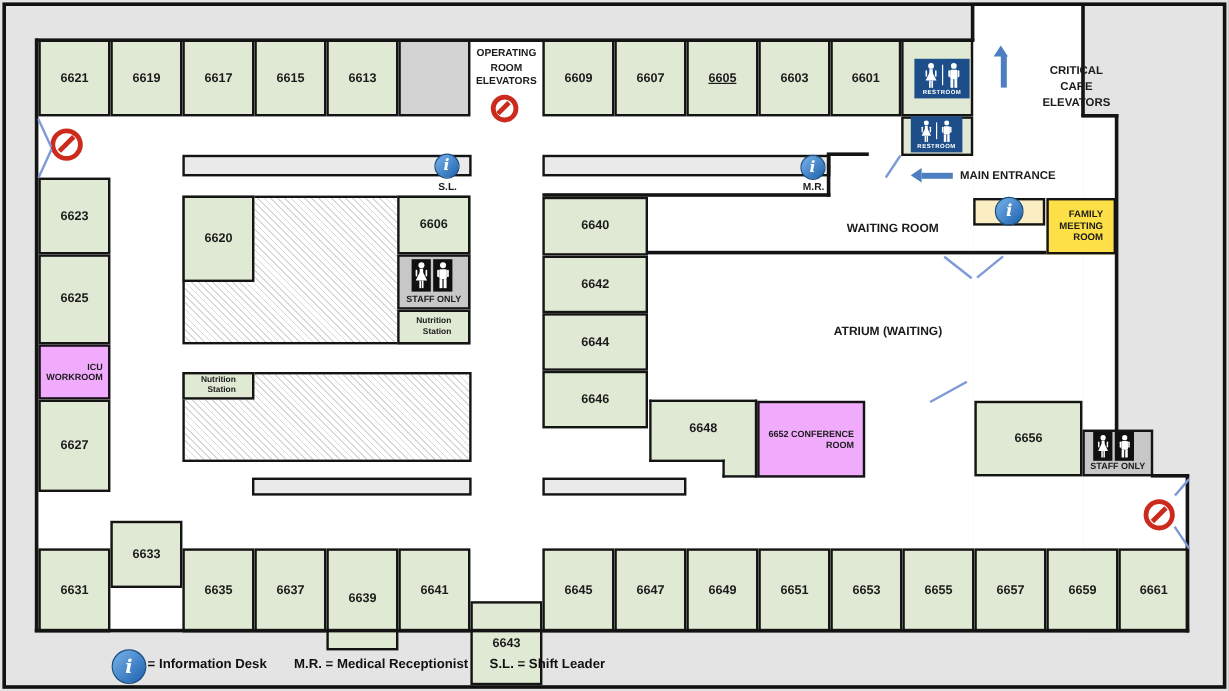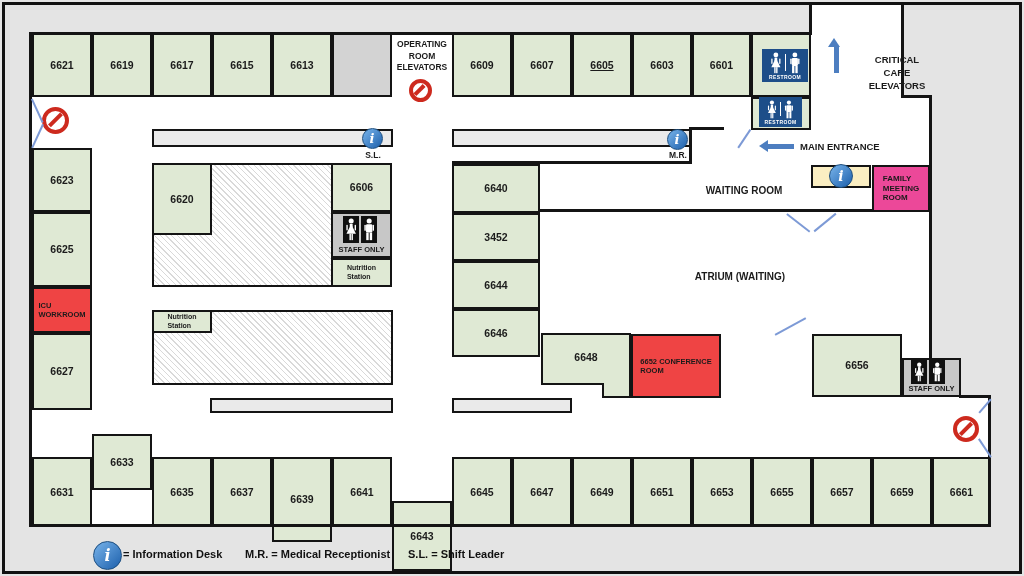--- a/index.html
+++ b/index.html
@@ -5,27 +5,27 @@
   html,body{margin:0;padding:0;background:#9a9a9a;}
   #stage{position:relative;width:1024px;height:576px;background:#e4e4e4;overflow:hidden;
          font-family:"Liberation Sans",sans-serif;}
   .abs{position:absolute;box-sizing:border-box;}
   .floor{background:#ffffff;}
   .wall{background:#141414;}
   .strip{background:#eaeaea;border:2px solid #141414;}
   .block{border:2px solid #141414;
          background:repeating-linear-gradient(45deg,#ffffff 0 3px,#d9d9d9 3px 4px);}
   .room{border:2px solid #141414;display:flex;align-items:center;justify-content:center;
-        font-weight:bold;color:#1b1b1b;text-align:left;white-space:pre-line;line-height:1.2;}
+        font-weight:bold;color:#1b1b1b;text-align:right;white-space:pre-line;line-height:1.2;}
   .fillrect{background:#dfe9d4;}
   .k-green{background:#dfe9d4;}
   .k-graylight{background:#d3d3d3;}
-  .k-gray{background:#ef4444;}
+  .k-gray{background:#f0abfc;}
   .k-staff{background:#c7c7c7;}
-  .k-peach{background:#ec4899;}
+  .k-peach{background:#fde047;}
   .k-cream{background:#faeec2;}
   .txt{position:absolute;font-weight:bold;color:#1b1b1b;white-space:pre-line;text-align:center;}
   .info{position:absolute;border-radius:50%;
         background:linear-gradient(135deg,#66a3de 20%,#2a6cb5 85%);
         border:1px solid #1c4e80;color:#ffffff;display:flex;align-items:center;justify-content:center;
         font-family:"DejaVu Serif",serif;font-style:italic;font-weight:bold;}
   .noentry{position:absolute;border-radius:50%;background:#ffffff;border:4px solid #cd2a1e;}
   .noentry .bar{position:absolute;left:6%;right:6%;top:50%;height:4px;margin-top:-2px;
         background:#cd2a1e;transform:rotate(-45deg);}
   .rsign{position:absolute;background:#1d4e89;display:flex;flex-direction:column;align-items:center;}
@@ -81,21 +81,21 @@
 WORKROOM</div>
       <div class="abs room k-green" style="left: 32px; top: 333px; width: 60px; height: 77px; font-size: 10.5px;">6627</div>
       <div class="abs room k-green" style="left: 152px; top: 163px; width: 60px; height: 72px; font-size: 10.5px;">6620</div>
       <div class="abs room k-green" style="left: 331px; top: 163px; width: 61px; height: 49px; font-size: 10.5px;">6606</div>
       <div class="abs room k-staff" style="left: 331px; top: 212px; width: 61px; height: 46px; font-size: 10.5px;"></div>
       <div class="abs room k-green" style="left: 331px; top: 258px; width: 61px; height: 29px; font-size: 7px;">Nutrition
 Station</div>
       <div class="abs room k-green" style="left: 152px; top: 310px; width: 60px; height: 23px; font-size: 7px;">Nutrition
 Station</div>
       <div class="abs room k-green" style="left: 452px; top: 164px; width: 88px; height: 49px; font-size: 10.5px;">6640</div>
-      <div class="abs room k-green" style="left: 452px; top: 213px; width: 88px; height: 48px; font-size: 10.5px;">3452</div>
+      <div class="abs room k-green" style="left: 452px; top: 213px; width: 88px; height: 48px; font-size: 10.5px;">6642</div>
       <div class="abs room k-green" style="left: 452px; top: 261px; width: 88px; height: 48px; font-size: 10.5px;">6644</div>
       <div class="abs room k-green" style="left: 452px; top: 309px; width: 88px; height: 48px; font-size: 10.5px;">6646</div>
       <div class="abs room k-gray" style="left: 631px; top: 334px; width: 90px; height: 64px; font-size: 7.5px;">6652 CONFERENCE
 ROOM</div>
       <div class="abs room k-green" style="left: 812px; top: 334px; width: 90px; height: 63px; font-size: 10.5px;">6656</div>
       <div class="abs room k-staff" style="left: 902px; top: 358px; width: 59px; height: 39px; font-size: 10.5px;"></div>
       <div class="abs room k-peach" style="left: 872px; top: 165px; width: 58px; height: 47px; font-size: 8px;">FAMILY
 MEETING
 ROOM</div>
       <div class="abs room k-cream" style="left: 811px; top: 165px; width: 60px; height: 23px; font-size: 10.5px;"></div>

